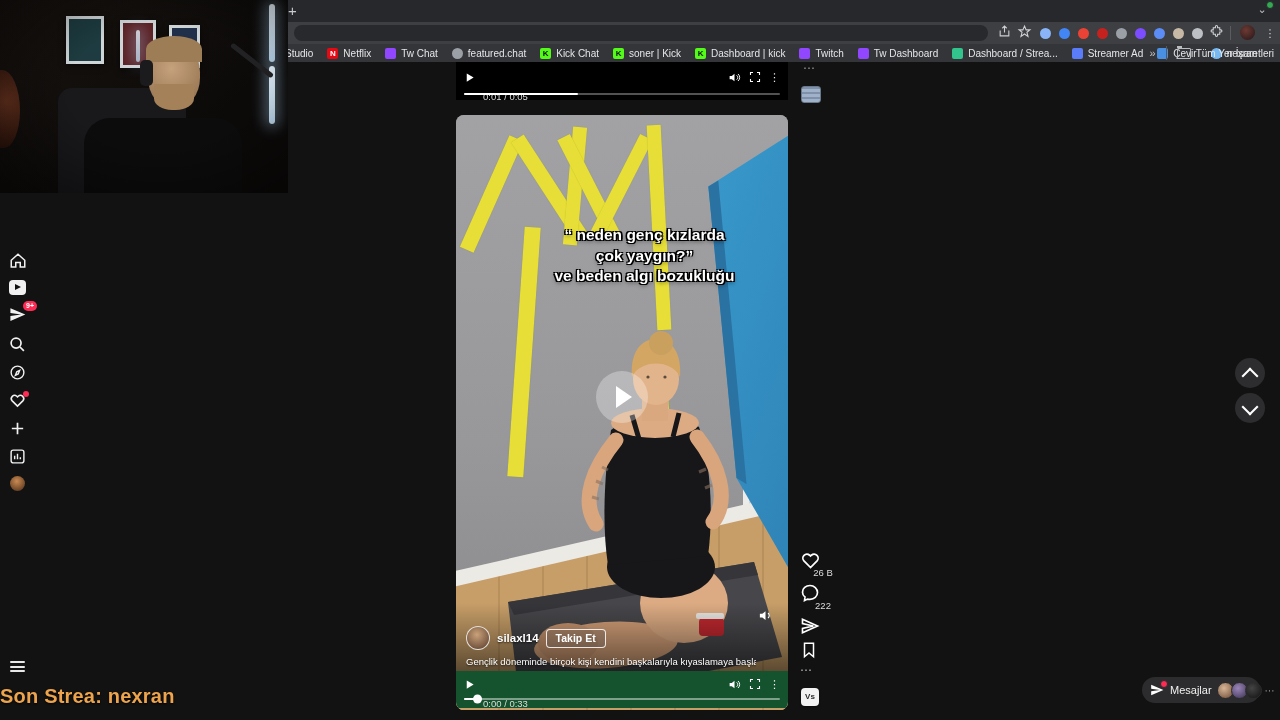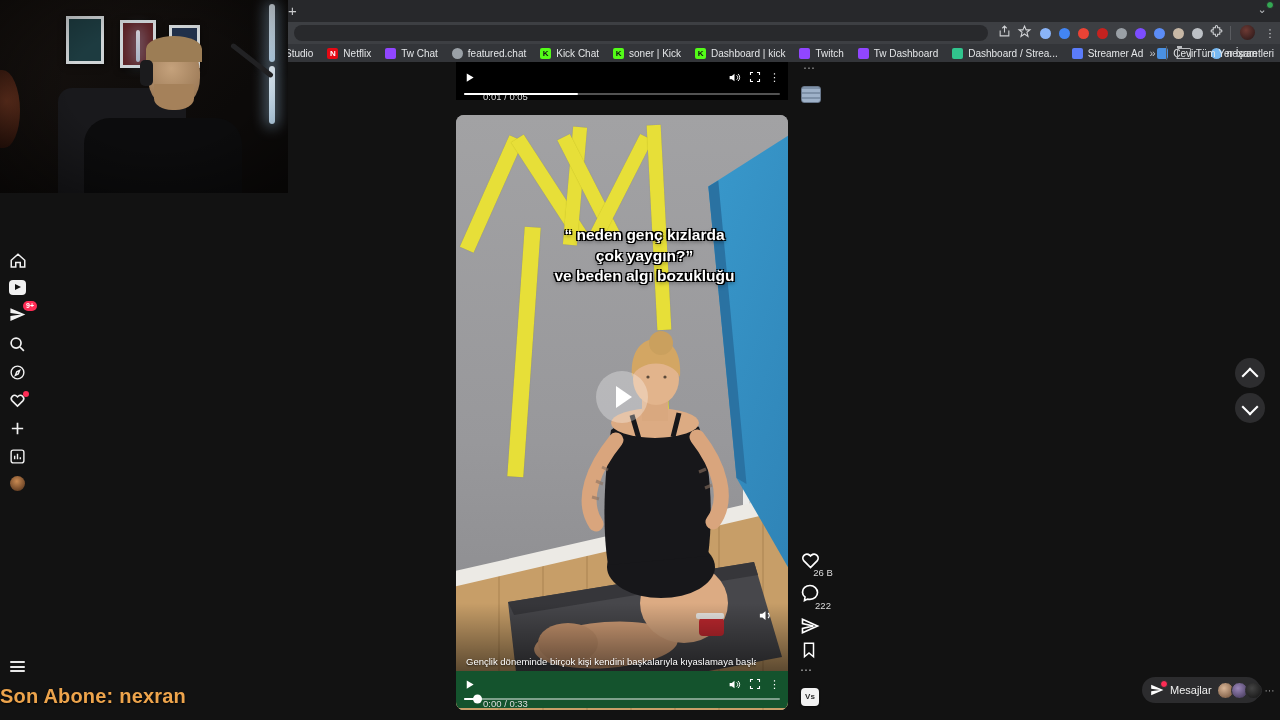--- a/index.html
+++ b/index.html
@@ -282,21 +282,21 @@
         <path d="M8 16v-5M12 16V8M16 16v-3"></path>
       </svg>
   </div>
   <div class="abs" id="side-avatar"></div>
 
   <div class="abs" id="hamburger">
       <i></i>
       <i></i>
       <i></i>
     </div>
-  <div class="abs" id="sub-text">Son Abone: nexran</div>
+  <div class="abs" id="sub-text">Son Strea: nexran</div>
 
   <div class="abs" id="prev-player">
     <div class="pc-row">
       <svg width="11" height="11" viewBox="0 0 24 24" fill="#fff">
           <path d="M6 3l15 9-15 9z"></path>
         </svg>
       <span class="pc-time">0:01 / 0:05</span>
       <span class="pc-spacer"></span>
       <svg width="13" height="13" viewBox="0 0 24 24" fill="#fff">
           <path d="M3 9v6h4l5 4V5L7 9z"></path>
@@ -357,20 +357,25 @@
       <div>çok yaygın?”</div>
       <div>ve beden algı bozukluğu</div>
     </div>
 
     <div class="abs" id="bigplay">
         <div class="tri"></div>
       </div>
 
     <div class="abs" id="meta-grad"></div>
     <div class="abs" id="meta">
+      <div id="meta-row1">
+        <div id="meta-avatar"></div>
+        <span id="meta-user">silaxl14</span>
+        <span id="follow-btn">Takip Et</span>
+      </div>
       <div id="meta-caption"><span>Gençlik döneminde birçok kişi kendini başkalarıyla kıyaslamaya başlar. Sosy</span> </div>
       <div id="vol-on-video">
         <svg width="15" height="15" viewBox="0 0 24 24" fill="#fff">
             <path d="M3 9v6h4l5 4V5L7 9z"></path>
             <path d="M16 8a5 5 0 010 8" stroke="#fff" stroke-width="1.8" fill="none"></path>
           </svg>
       </div>
     </div>
 
     <div class="abs" id="controls">

